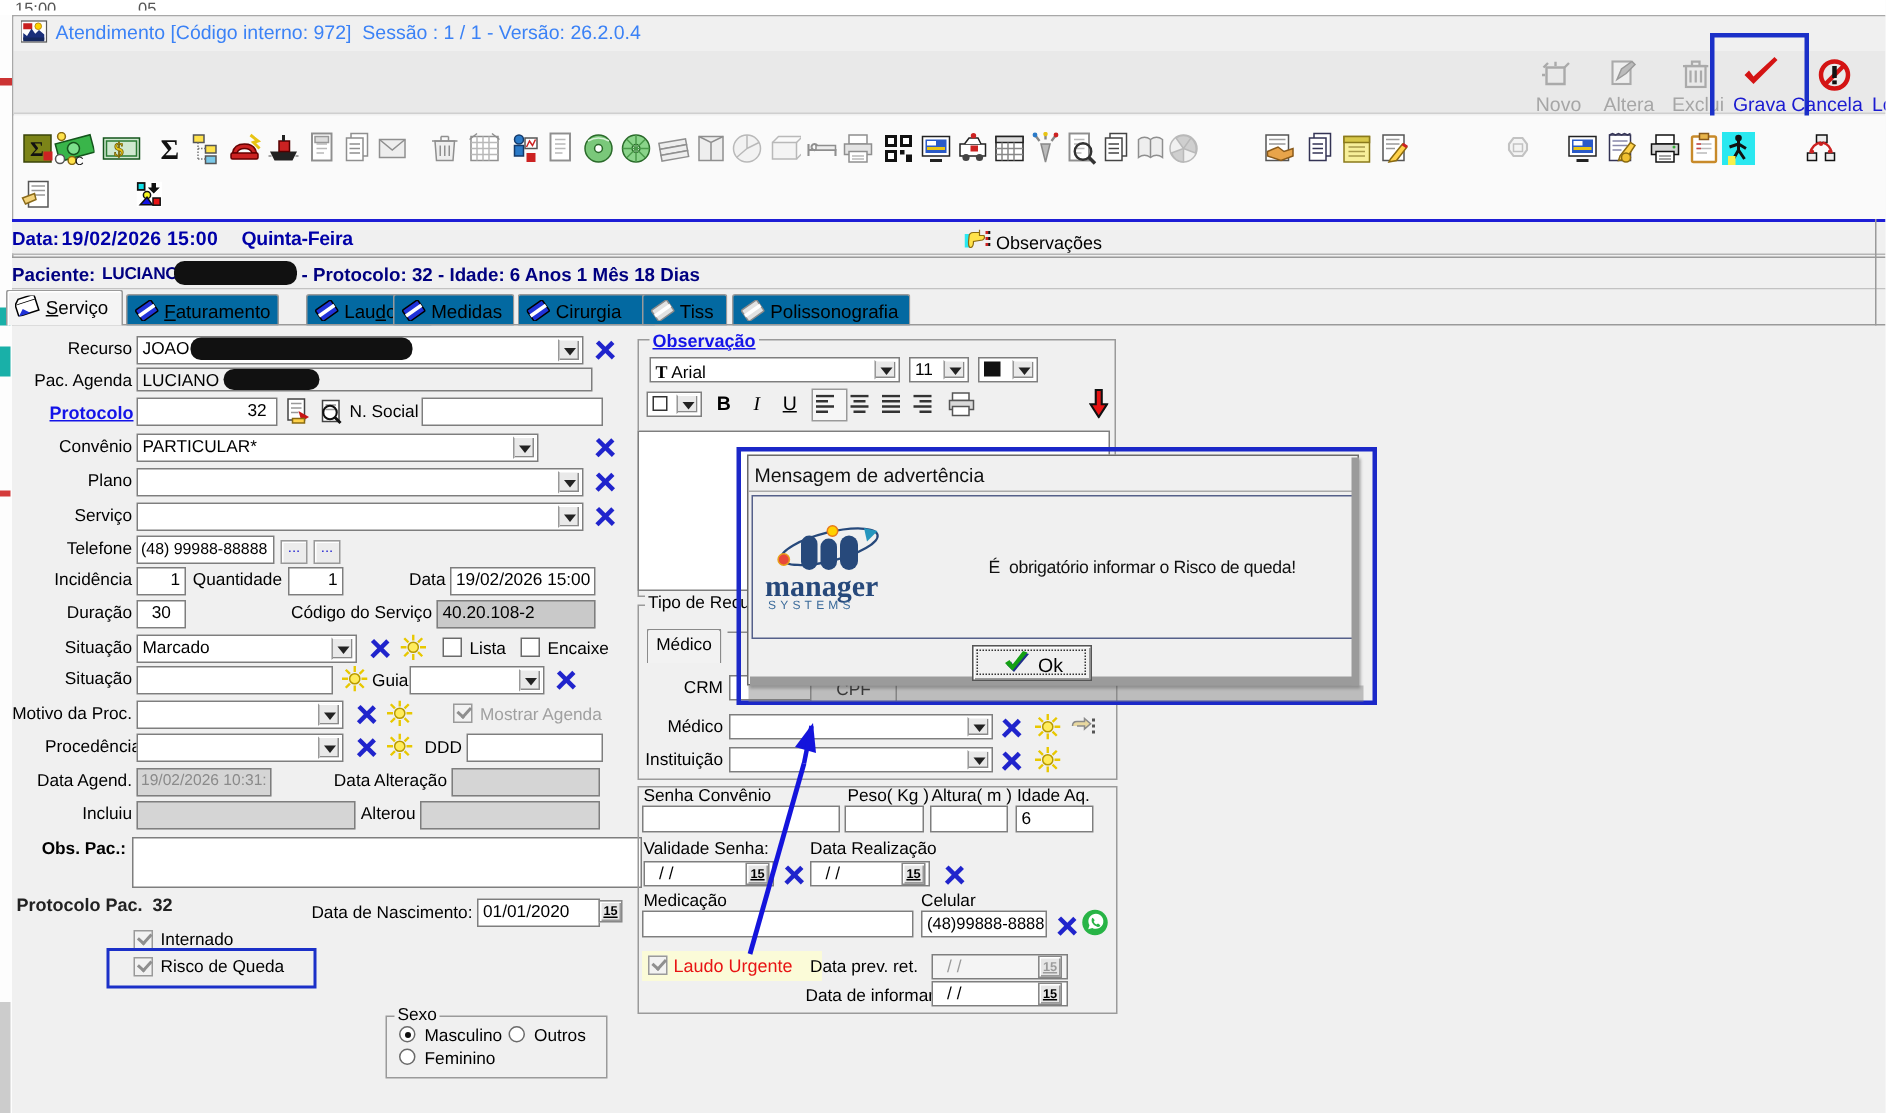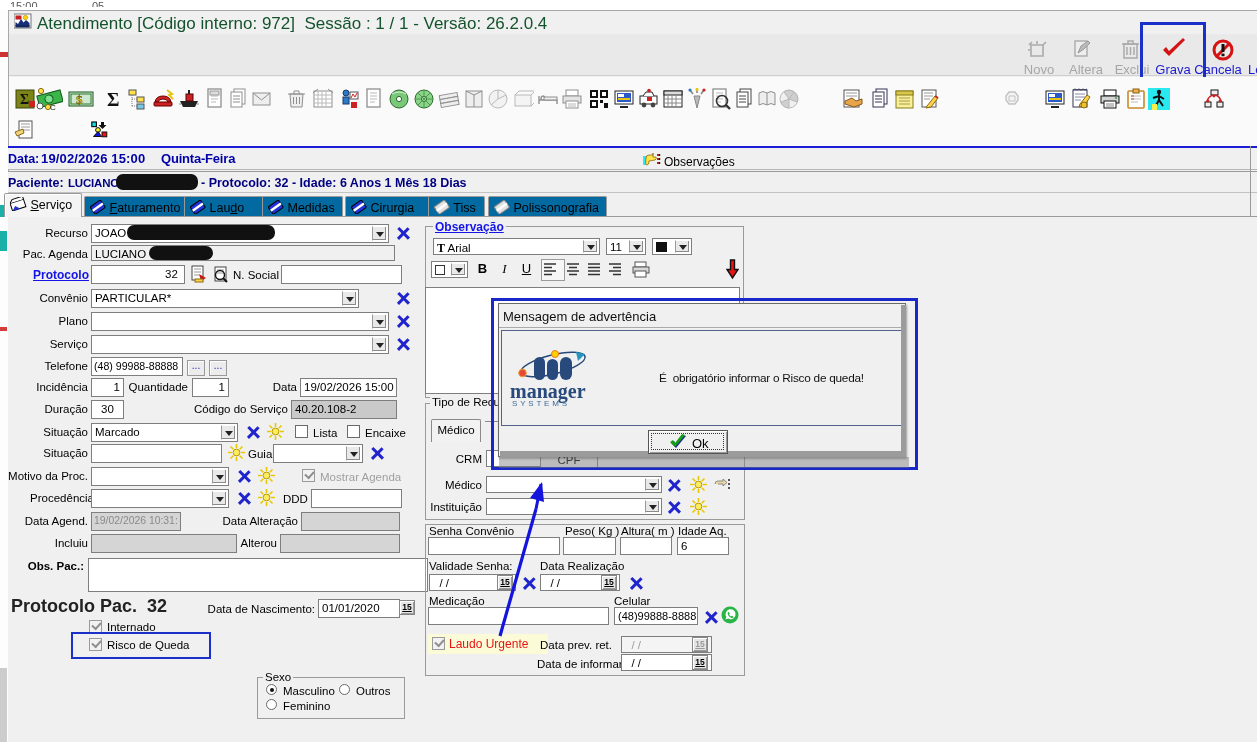--- a/index.html
+++ b/index.html
@@ -39,21 +39,21 @@
 <div class="ab" style="left:8px;top:10px;width:1249px;height:732px;background:#f0f0f0;border-left:1px solid #a8a8a8;border-top:1px solid #a8a8a8"></div>
 
 <div class="ab" style="left:9px;top:11px;width:1248px;height:23px;background:#f0f0f0"></div>
 <svg class="ab" style="left:14px;top:13px" width="18" height="17" viewBox="0 0 18 17">
     <rect x="0" y="1" width="17" height="14" fill="#fdfdfd" stroke="#555" stroke-width="0.8"></rect>
     <rect x="1.5" y="2.5" width="6" height="4" fill="#c81e1e"></rect>
     <circle cx="11.5" cy="4.5" r="2.2" fill="#ffd400" stroke="#b8860b" stroke-width="0.6"></circle>
     <path d="M1.5 13.5 L1.5 9 L4 11 L7 6 L9.5 9.5 L12 7 L15.5 10 L15.5 13.5 Z" fill="#1a2f7a"></path>
     <rect x="1.5" y="12" width="14" height="2.5" fill="#14275e"></rect>
   </svg>
-<div class="ab" style="left:37px;top:14px;font-size:17px;color:#14532d">Atendimento [Código interno: 972]&nbsp; Sessão : 1 / 1 - Versão: 26.2.0.4</div>
+<div class="ab" style="left:37px;top:14px;font-size:13px;color:#3b82f6">Atendimento [Código interno: 972]&nbsp; Sessão : 1 / 1 - Versão: 26.2.0.4</div>
 
 <div class="ab" style="left:9px;top:34px;width:1248px;height:42px;background:#e9e9e9;border-bottom:1px solid #cfcfcf"></div>
 
 <div class="ab" style="left:1014px;top:62px;font-size:13px;color:#a6a6a6;width:50px;text-align:center">Novo</div>
 <svg class="ab" style="left:1028px;top:41px" width="20" height="18" viewBox="0 0 20 18">
     <path d="M3 4 L15 4 L15 15 L3 15 Z" fill="none" stroke="#aaa" stroke-width="1.6"></path>
     <path d="M1 4 L4 1 M9 3 L9 0 M15 4 L18 1 M2 9 L0 9" stroke="#aaa" stroke-width="1.6"></path>
   </svg>
 <div class="ab" style="left:1058px;top:62px;font-size:13px;color:#a6a6a6;width:56px;text-align:center">Altera</div>
 <svg class="ab" style="left:1073px;top:40px" width="20" height="19" viewBox="0 0 20 19">
@@ -371,21 +371,21 @@
     </svg>
   <span style="text-decoration:underline">S</span>erviço</div>
 <div class="tab" style="left:84px;width:102px">
   <svg width="16" height="14" viewBox="0 0 16 14" style="vertical-align:-2px">
       <g transform="rotate(-35 8 7)">
         <rect x="1.5" y="2.5" width="12.5" height="9" rx="1" fill="#2032d8" stroke="#000"></rect>
         <rect x="1.5" y="5.8" width="12.5" height="2.4" fill="#fff"></rect>
       </g>
     </svg>
   <span style="text-decoration:underline">F</span>aturamento</div>
-<div class="tab" style="left:184px;width:84px">
+<div class="tab" style="left:204px;width:84px">
   <svg width="16" height="14" viewBox="0 0 16 14" style="vertical-align:-2px">
       <g transform="rotate(-35 8 7)">
         <rect x="1.5" y="2.5" width="12.5" height="9" rx="1" fill="#2032d8" stroke="#000"></rect>
         <rect x="1.5" y="5.8" width="12.5" height="2.4" fill="#fff"></rect>
       </g>
     </svg>
   Lau<span style="text-decoration:underline">d</span>o</div>
 <div class="tab" style="left:262px;width:81px">
   <svg width="16" height="14" viewBox="0 0 16 14" style="vertical-align:-2px">
       <g transform="rotate(-35 8 7)">
@@ -543,21 +543,21 @@
 <div class="fld dfld" style="left:301px;top:512px;width:99px;height:19px"></div>
 
 <div class="lbl" style="left:0px;top:537px;width:88px">Incluiu</div>
 <div class="fld dfld" style="left:91px;top:534px;width:146px;height:19px"></div>
 <div class="lbl" style="left:212px;top:537px;width:65px">Alterou</div>
 <div class="fld dfld" style="left:280px;top:534px;width:120px;height:19px"></div>
 
 <div class="lbl" style="left:0px;top:560px;width:84px;font-weight:bold">Obs. Pac.:</div>
 <div class="fld" style="left:88px;top:558px;width:340px;height:34px"></div>
 
-<div class="ab" style="left:11px;top:596px;font-size:18px;font-weight:bold;color:#222">Protocolo Pac.&nbsp; 32</div>
+<div class="ab" style="left:11px;top:596px;font-size:12px;font-weight:bold;color:#222">Protocolo Pac.&nbsp; 32</div>
 <div class="lbl" style="left:130px;top:603px;width:185px">Data de Nascimento:</div>
 <div class="fld" style="left:318px;top:599px;width:82px;height:19px">01/01/2020</div>
 <div class="b15" style="left:399px;top:600px"><u>15</u></div>
 
 <div class="chk g c" style="left:89px;top:620px"></div>
 <div class="ll" style="left:107px;top:621px">Internado</div>
 <div class="ab" style="left:71px;top:632px;width:140px;height:27px;border:2px solid #1b30c8"></div>
 <div class="chk g c" style="left:89px;top:638px"></div>
 <div class="ll" style="left:107px;top:639px">Risco de Queda</div>
 

